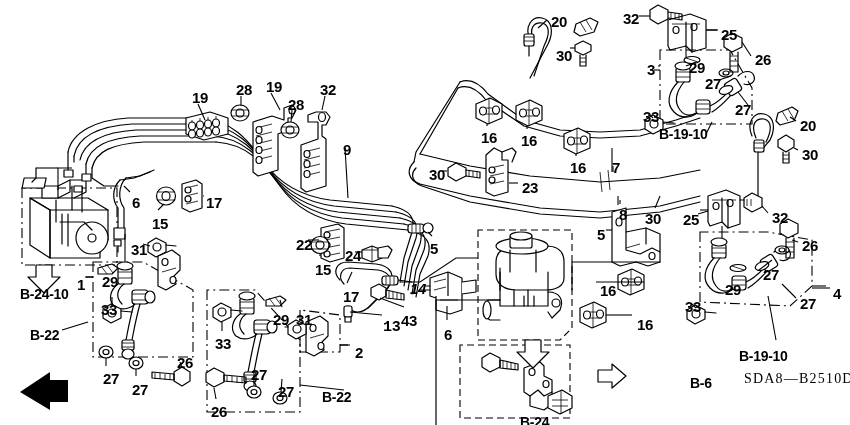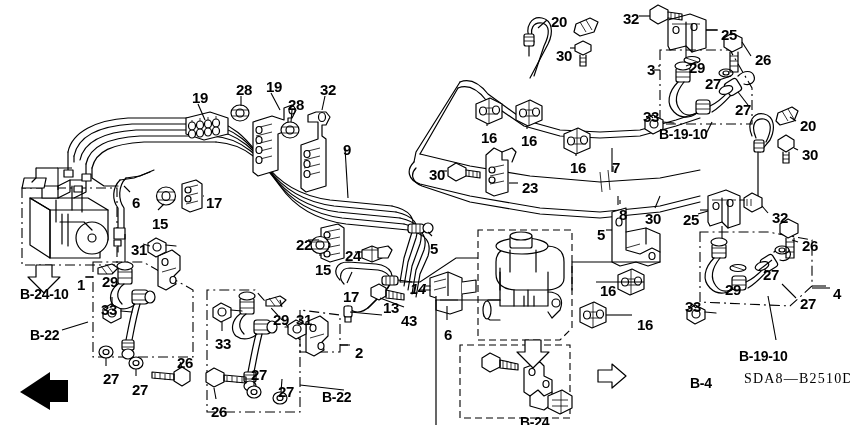--- a/index.html
+++ b/index.html
@@ -648,21 +648,21 @@
       <div class="lbl num" style="left: 288px; top: 97px;">28</div>
       <div class="lbl num" style="left: 320px; top: 82px;">32</div>
       <div class="lbl num" style="left: 132px; top: 195px;">6</div>
       <div class="lbl num" style="left: 152px; top: 216px;">15</div>
       <div class="lbl num" style="left: 206px; top: 195px;">17</div>
       <div class="lbl num" style="left: 343px; top: 142px;">9</div>
       <div class="lbl num" style="left: 296px; top: 237px;">22</div>
       <div class="lbl num" style="left: 345px; top: 248px;">24</div>
       <div class="lbl num" style="left: 315px; top: 262px;">15</div>
       <div class="lbl num" style="left: 343px; top: 289px;">17</div>
-      <div class="lbl num" style="left: 383px; top: 300px;">13</div>
+      <div class="lbl num" style="left: 383px; top: 320px; font-family: Liberation Mono, monospace;">13</div>
       <div class="lbl num" style="left: 410px; top: 281px; font-style: italic;">14</div>
       <div class="lbl num" style="left: 401px; top: 313px;">43</div>
       <div class="lbl num" style="left: 430px; top: 241px;">5</div>
       <div class="lbl num" style="left: 444px; top: 327px;">6</div>
       <div class="lbl num" style="left: 77px; top: 277px;">1</div>
       <div class="lbl num" style="left: 102px; top: 274px;">29</div>
       <div class="lbl num" style="left: 131px; top: 242px;">31</div>
       <div class="lbl num" style="left: 101px; top: 302px;">33</div>
       <div class="lbl num" style="left: 103px; top: 371px;">27</div>
       <div class="lbl num" style="left: 132px; top: 382px;">27</div>
@@ -706,21 +706,21 @@
       <div class="lbl num" style="left: 725px; top: 282px;">29</div>
       <div class="lbl num" style="left: 685px; top: 299px;">33</div>
     </div>
 
   <div id="reference-layer">
       <div class="lbl ref" style="left: 20px; top: 287px; text-align: right;">B-24-10</div>
       <div class="lbl ref" style="left: 30px; top: 328px;">B-22</div>
       <div class="lbl ref" style="left: 322px; top: 390px;">B-22</div>
       <div class="lbl ref" style="left: 659px; top: 127px;">B-19-10</div>
       <div class="lbl ref" style="left: 520px; top: 375px; margin-top: 40px;">B-24</div>
-      <div class="lbl ref" style="left: 690px; top: 376px;">B-4</div>
+      <div class="lbl ref" style="left: 690px; top: 376px;">B-6</div>
       <div class="lbl ref" style="left: 739px; top: 349px;">B-19-10</div>
     </div>
 
   <div class="partno" style="left:744px; top:371px;">SDA8—B2510D</div>
 
   <div class="fr" style="left:40px; top:382px;">FR.</div>
 
 </div>
 
 </body></html>

